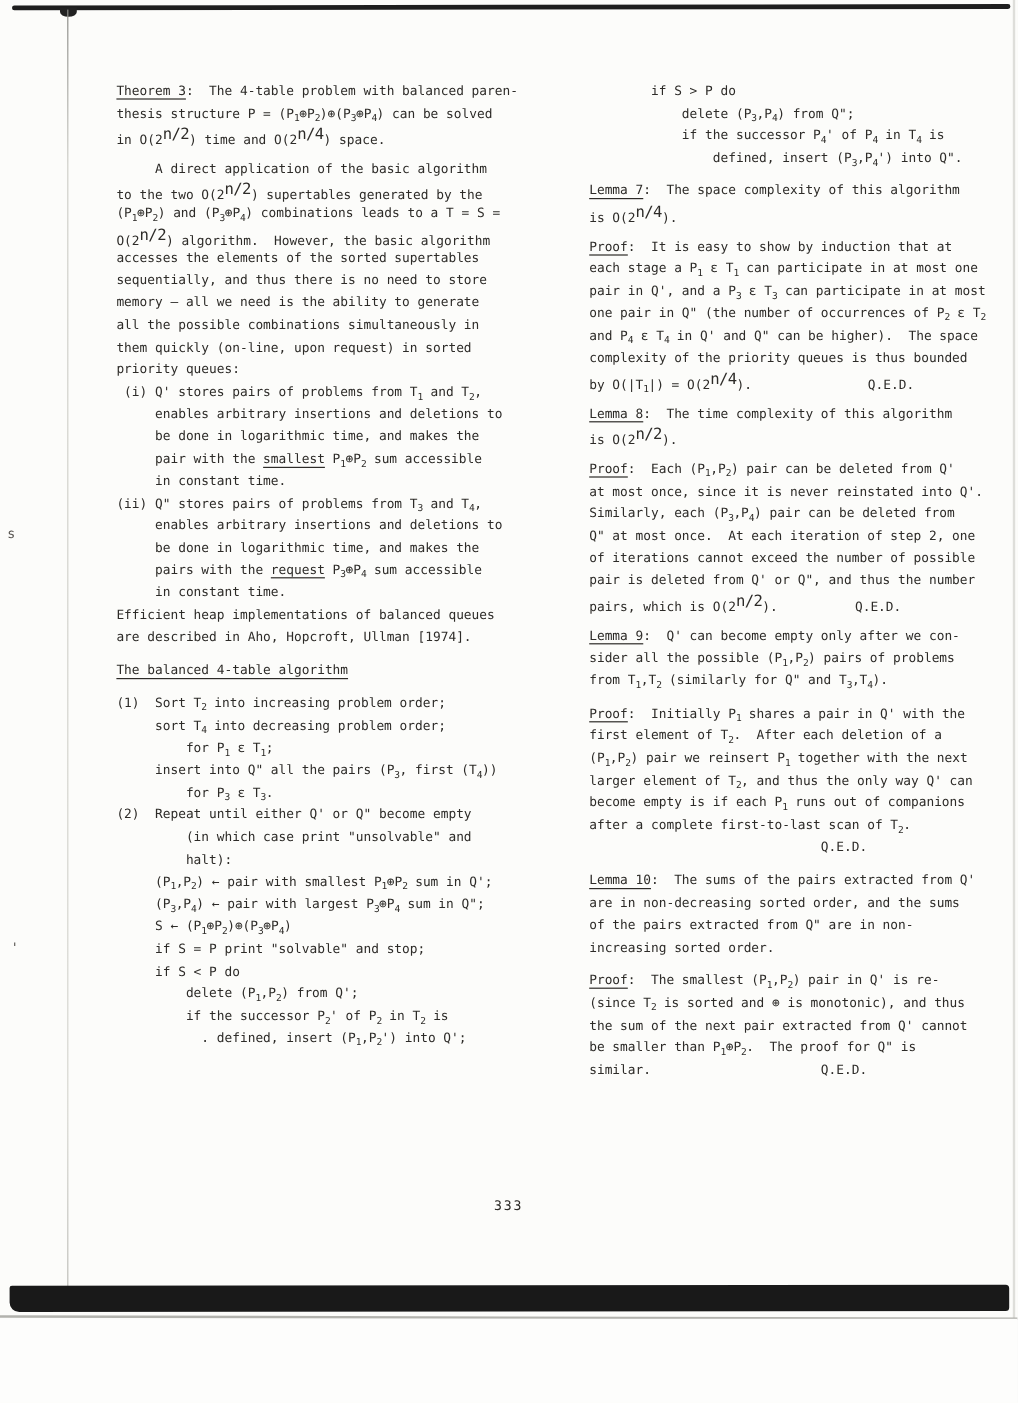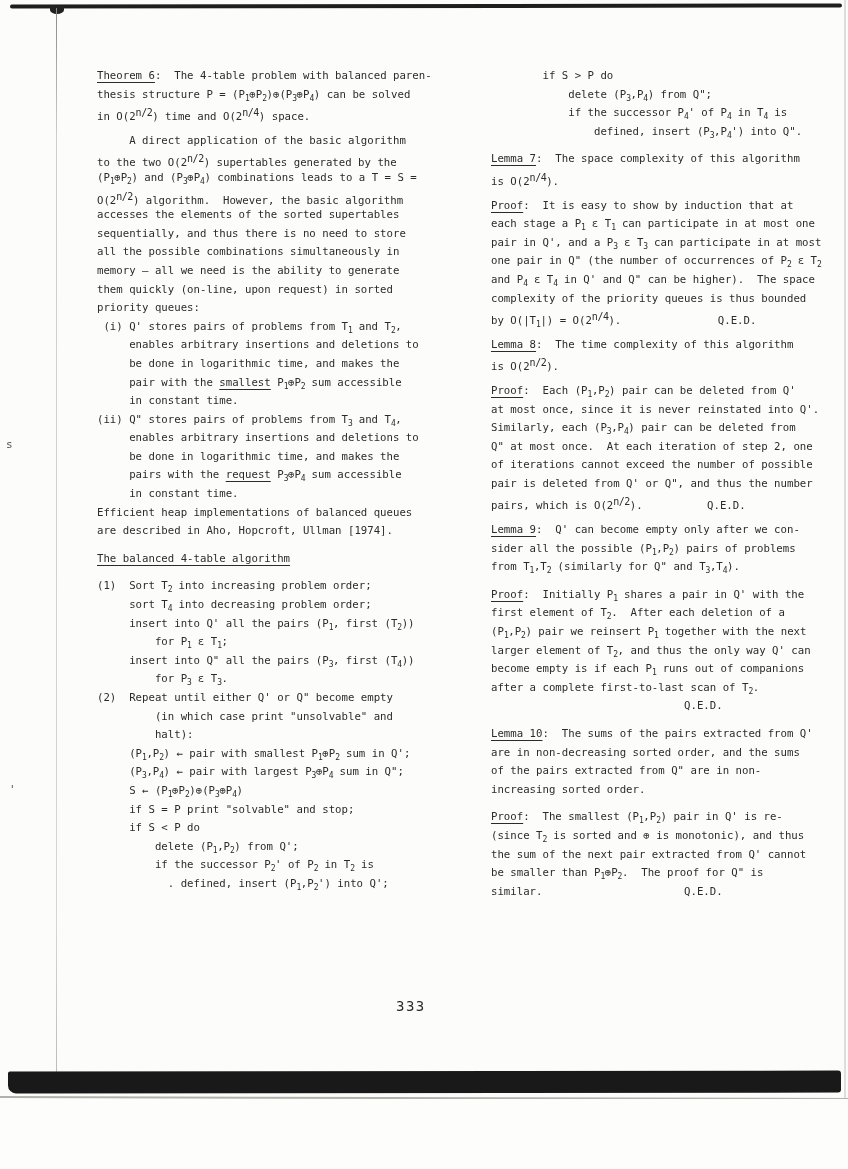--- a/index.html
+++ b/index.html
@@ -21,73 +21,72 @@
   .botline   { position: absolute; left: 0; top: 1097px; width: 848px; height: 2px; background: #b2b2ad; transform: rotate(0.12deg); }
   .botstrip  { position: absolute; left: 0; top: 1099px; width: 848px; height: 70px; background: #fdfdfc; }
 
   
   .col { position: absolute; top: 67px; color: #2d2b28; font-size: 10.7px; }
   .col-left  { left: 97px;  width: 348px; }
   .col-right { left: 447px; width: 360px; margin-left: 44px; }
   .ln  { white-space: pre; height: 18.6px; line-height: 18.6px; }
   .gap { height: 9px; }
   .ul  { text-decoration: underline; text-underline-offset: 2.5px; }
-  sup  { font-size: 10px; vertical-align: 4px;  letter-spacing: -0.5px; }
+  sup  { font-size: 13px; vertical-align: 4px;  letter-spacing: -0.5px; }
   sub  { font-size: 8px; vertical-align: -3px; letter-spacing: -0.5px; }
 
-  .pagenum { position: absolute; left: 396px; top: 998px; width: 40px; text-align: left; color: #2d2b28; font-size: 14px; letter-spacing: 1.5px; }
+  .pagenum { position: absolute; left: 396px; top: 998px; width: 40px; text-align: right; color: #2d2b28; font-size: 11px; letter-spacing: 1.5px; }
   .mark { position: absolute; color: #55524e; font-size: 11px; }
   .mark1 { left: 6px;  top: 438px; }
   .mark2 { left: 9px;  top: 783px; }
 </style>
 </head>
 <body>
 
 <div class="scan">
   <div class="topline"></div>
   <div class="ink-drip"></div>
   <div class="foldline"></div>
   <div class="rightedge"></div>
 
   <span class="mark mark1">s</span>
   <span class="mark mark2">'</span>
 
   <div class="col col-left">
-      <div class="ln"><span class="ul">Theorem 6</span>:  The 4-table problem with balanced paren-</div>
+      <div class="ln"><span class="ul">Theorem 3</span>:  The 4-table problem with balanced paren-</div>
       <div class="ln">thesis structure P = (P<sub>1</sub>⊕P<sub>2</sub>)⊕(P<sub>3</sub>⊕P<sub>4</sub>) can be solved</div>
       <div class="ln">in O(2<sup>n/2</sup>) time and O(2<sup>n/4</sup>) space.</div>
       <div class="gap"></div>
       <div class="ln">     A direct application of the basic algorithm</div>
       <div class="ln">to the two O(2<sup>n/2</sup>) supertables generated by the</div>
       <div class="ln">(P<sub>1</sub>⊕P<sub>2</sub>) and (P<sub>3</sub>⊕P<sub>4</sub>) combinations leads to a T = S =</div>
       <div class="ln">O(2<sup>n/2</sup>) algorithm.  However, the basic algorithm</div>
       <div class="ln">accesses the elements of the sorted supertables</div>
       <div class="ln">sequentially, and thus there is no need to store</div>
+      <div class="ln">memory — all we need is the ability to generate</div>
       <div class="ln">all the possible combinations simultaneously in</div>
-      <div class="ln">memory — all we need is the ability to generate</div>
       <div class="ln">them quickly (on-line, upon request) in sorted</div>
       <div class="ln">priority queues:</div>
       <div class="ln"> (i) Q' stores pairs of problems from T<sub>1</sub> and T<sub>2</sub>,</div>
       <div class="ln">     enables arbitrary insertions and deletions to</div>
       <div class="ln">     be done in logarithmic time, and makes the</div>
       <div class="ln">     pair with the <span class="ul">smallest</span> P<sub>1</sub>⊕P<sub>2</sub> sum accessible</div>
       <div class="ln">     in constant time.</div>
       <div class="ln">(ii) Q" stores pairs of problems from T<sub>3</sub> and T<sub>4</sub>,</div>
       <div class="ln">     enables arbitrary insertions and deletions to</div>
       <div class="ln">     be done in logarithmic time, and makes the</div>
       <div class="ln">     pairs with the <span class="ul">request</span> P<sub>3</sub>⊕P<sub>4</sub> sum accessible</div>
       <div class="ln">     in constant time.</div>
       <div class="ln">Efficient heap implementations of balanced queues</div>
       <div class="ln">are described in Aho, Hopcroft, Ullman [1974].</div>
       <div class="gap"></div>
       <div class="ln"><span class="ul">The balanced 4-table algorithm</span></div>
       <div class="gap"></div>
       <div class="ln">(1)  Sort T<sub>2</sub> into increasing problem order;</div>
       <div class="ln">     sort T<sub>4</sub> into decreasing problem order;</div>
-      <div class="ln">     insert into Q' all the pairs (P<sub>1</sub>, first (T<sub>2</sub>))</div>
       <div class="ln">         for P<sub>1</sub> ε T<sub>1</sub>;</div>
       <div class="ln">     insert into Q" all the pairs (P<sub>3</sub>, first (T<sub>4</sub>))</div>
       <div class="ln">         for P<sub>3</sub> ε T<sub>3</sub>.</div>
       <div class="ln">(2)  Repeat until either Q' or Q" become empty</div>
       <div class="ln">         (in which case print "unsolvable" and</div>
       <div class="ln">         halt):</div>
       <div class="ln">     (P<sub>1</sub>,P<sub>2</sub>) ← pair with smallest P<sub>1</sub>⊕P<sub>2</sub> sum in Q';</div>
       <div class="ln">     (P<sub>3</sub>,P<sub>4</sub>) ← pair with largest P<sub>3</sub>⊕P<sub>4</sub> sum in Q";</div>
       <div class="ln">     S ← (P<sub>1</sub>⊕P<sub>2</sub>)⊕(P<sub>3</sub>⊕P<sub>4</sub>)</div>
       <div class="ln">     if S = P print "solvable" and stop;</div>

